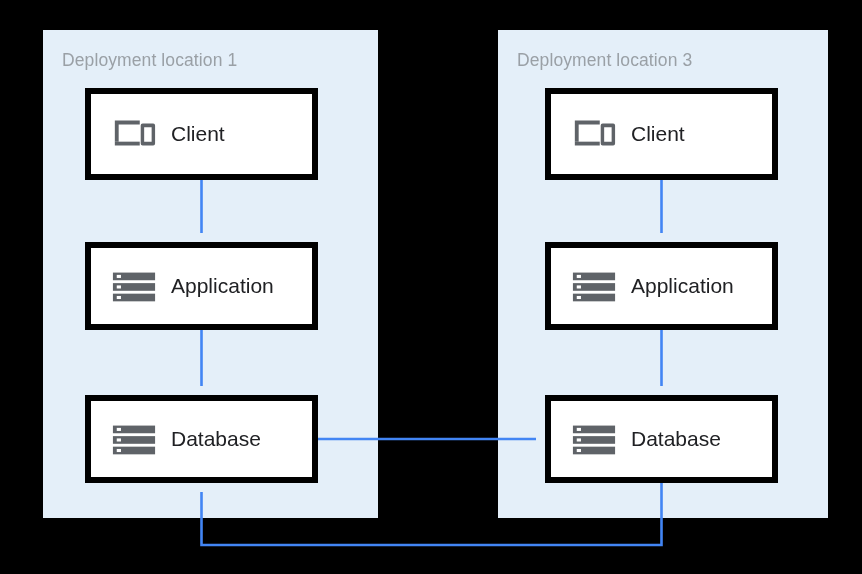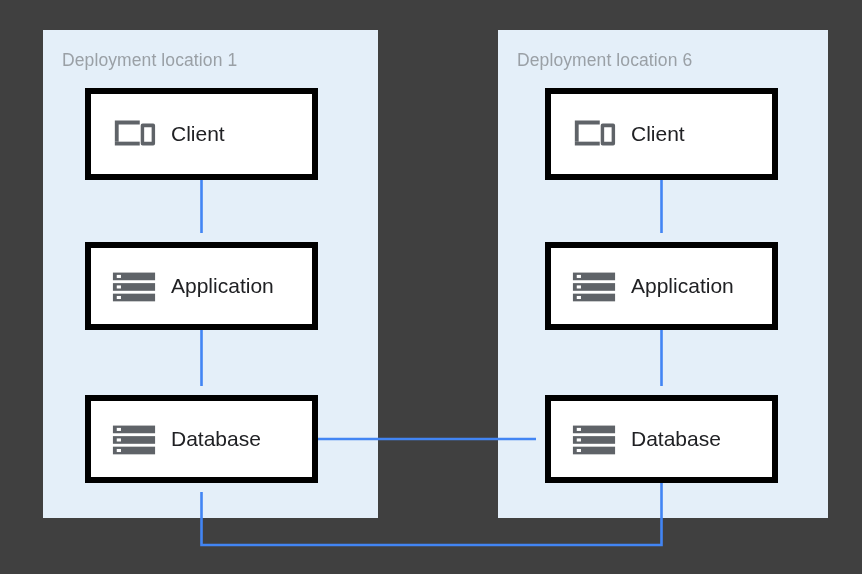--- a/index.html
+++ b/index.html
@@ -7,21 +7,21 @@
     padding: 0;
     background: #ffffff;
   }
   body {
     font-family: "Liberation Sans", sans-serif;
   }
   #canvas {
     position: relative;
     width: 862px;
     height: 574px;
-    background: #404040;
+    background: #000000;
     overflow: hidden;
   }
   .zone {
     position: absolute;
     background: #e4eff9;
   }
   #zone-1 { left: 43px;  top: 30px; width: 335px; height: 488px; }
   #zone-2 { left: 498px; top: 30px; width: 330px; height: 488px; }
 
   .zone-label {
@@ -80,21 +80,21 @@
 </style>
 </head>
 <body>
 
 <div id="canvas">
 
   <div class="zone" id="zone-1"></div>
   <div class="zone" id="zone-2"></div>
 
   <div class="zone-label" id="zone-1-label">Deployment location 1</div>
-  <div class="zone-label" id="zone-2-label">Deployment location 6</div>
+  <div class="zone-label" id="zone-2-label">Deployment location 3</div>
 
   <svg class="conn" viewBox="0 0 862 574" xmlns="http://www.w3.org/2000/svg">
     <defs>
       <marker id="ah" markerWidth="9" markerHeight="9" refX="3.1" refY="4.5" orient="auto" markerUnits="strokeWidth">
         <path d="M0,0.6 L7.4,4.5 L0,8.4 z" fill="#4285f4"></path>
       </marker>
     </defs>
 
     <line x1="201.5" y1="180" x2="201.5" y2="233" stroke="#4285f4" marker-end="url(#ah)"></line>
 

